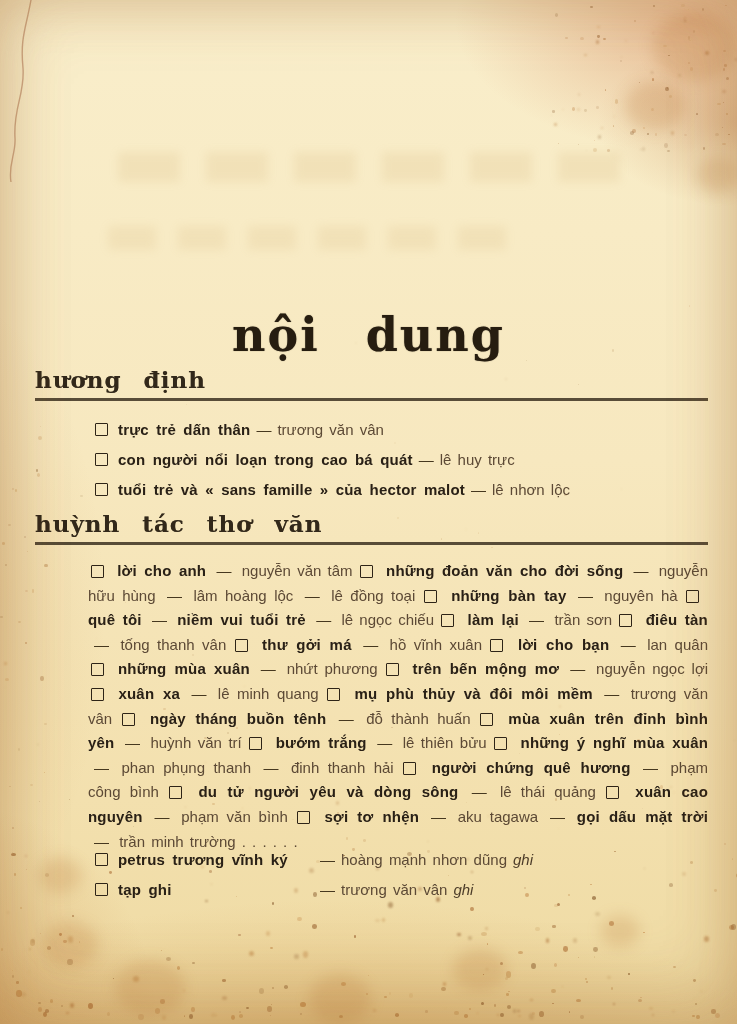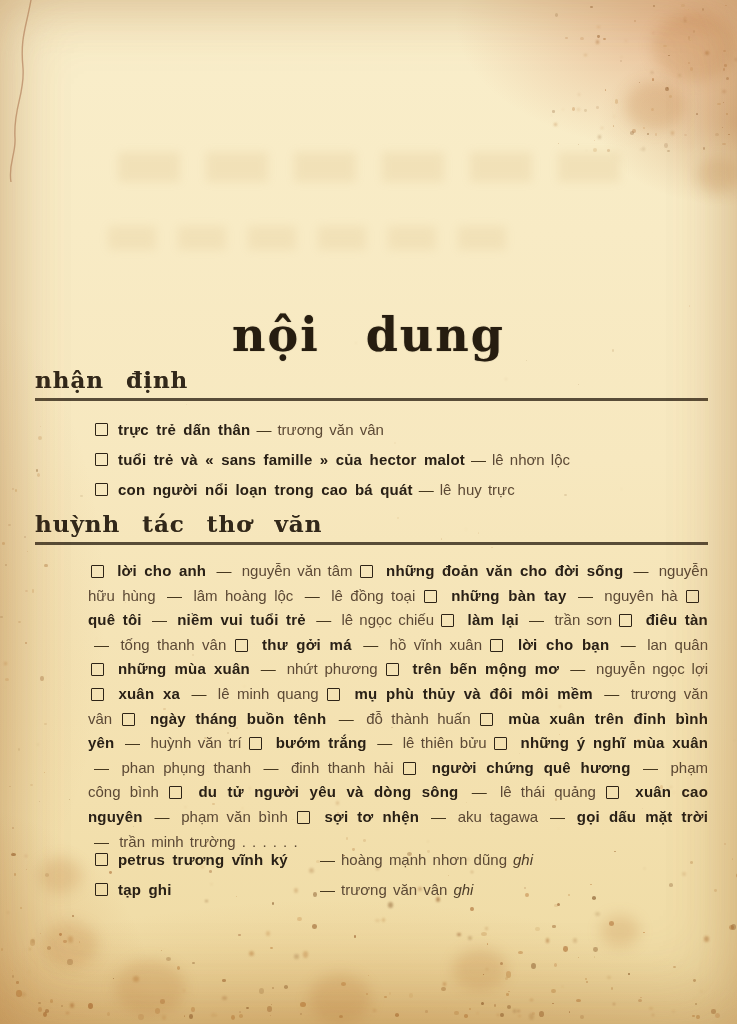--- a/index.html
+++ b/index.html
@@ -70,25 +70,25 @@
   <div class="ghost ghost1"></div>
   <div class="ghost ghost2"></div>
 
   <svg class="crack" width="60" height="190" viewBox="0 0 60 190">
     <path d="M31,0 C26,28 20,38 23,68 C25,94 13,108 15,138 C16,154 8,164 11,182" fill="none" stroke="rgba(150,82,52,.45)" stroke-width="1.4"></path>
   </svg>
 
   <h1 class="title">nội dung</h1>
 
   <section class="section sec1">
-    <h2 class="heading">nhận định</h2>
+    <h2 class="heading">hương định</h2>
     <div class="items">
         <div class="entry"><span class="box"></span><span class="t">trực trẻ dấn thân</span><span class="dash">—</span><span class="a">trương văn vân</span></div>
+        <div class="entry"><span class="box"></span><span class="t">con người nổi loạn trong cao bá quát</span><span class="dash">—</span><span class="a">lê huy trực</span></div>
         <div class="entry"><span class="box"></span><span class="t">tuổi trẻ và « sans famille » của hector malot</span><span class="dash">—</span><span class="a">lê nhơn lộc</span></div>
-        <div class="entry"><span class="box"></span><span class="t">con người nổi loạn trong cao bá quát</span><span class="dash">—</span><span class="a">lê huy trực</span></div>
       </div>
   </section>
 
   <section class="section sec2">
     <h2 class="heading">huỳnh tác thơ văn</h2>
     <p class="flow"><span class="box"></span> <span class="t">lời cho anh</span> <span class="dash">—</span> <span class="a">nguyễn văn tâm</span> <span class="box"></span> <span class="t">những đoản văn cho đời sống</span> <span class="dash">—</span> <span class="a">nguyễn hữu hùng</span> <span class="dash">—</span> <span class="a">lâm hoàng lộc</span> <span class="dash">—</span> <span class="a">lê đồng toại</span> <span class="box"></span> <span class="t">những bàn tay</span> <span class="dash">—</span> <span class="a">nguyên hà</span> <span class="box"></span> <span class="t">quê tôi</span> <span class="dash">—</span> <span class="t">niềm vui tuổi trẻ</span> <span class="dash">—</span> <span class="a">lê ngọc chiếu</span> <span class="box"></span> <span class="t">làm lại</span> <span class="dash">—</span> <span class="a">trần sơn</span> <span class="box"></span> <span class="t">điêu tàn</span> <span class="dash">—</span> <span class="a">tống thanh vân</span> <span class="box"></span> <span class="t">thư gởi má</span> <span class="dash">—</span> <span class="a">hồ vĩnh xuân</span> <span class="box"></span> <span class="t">lời cho bạn</span> <span class="dash">—</span> <span class="a">lan quân</span> <span class="box"></span> <span class="t">những mùa xuân</span> <span class="dash">—</span> <span class="a">nhứt phương</span> <span class="box"></span> <span class="t">trên bến mộng mơ</span> <span class="dash">—</span> <span class="a">nguyễn ngọc lợi</span> <span class="box"></span> <span class="t">xuân xa</span> <span class="dash">—</span> <span class="a">lê minh quang</span> <span class="box"></span> <span class="t">mụ phù thủy và đôi môi mềm</span> <span class="dash">—</span> <span class="a">trương văn vân</span> <span class="box"></span> <span class="t">ngày tháng buồn tênh</span> <span class="dash">—</span> <span class="a">đỗ thành huấn</span> <span class="box"></span> <span class="t">mùa xuân trên đỉnh bình yên</span> <span class="dash">—</span> <span class="a">huỳnh văn trí</span> <span class="box"></span> <span class="t">bướm trắng</span> <span class="dash">—</span> <span class="a">lê thiên bửu</span> <span class="box"></span> <span class="t">những ý nghĩ mùa xuân</span> <span class="dash">—</span> <span class="a">phan phụng thanh</span> <span class="dash">—</span> <span class="a">đinh thanh hải</span> <span class="box"></span> <span class="t">người chứng quê hương</span> <span class="dash">—</span> <span class="a">phạm công bình</span> <span class="box"></span> <span class="t">du tử người yêu và dòng sông</span> <span class="dash">—</span> <span class="a">lê thái quảng</span> <span class="box"></span> <span class="t">xuân cao nguyên</span> <span class="dash">—</span> <span class="a">phạm văn bình</span> <span class="box"></span> <span class="t">sợi tơ nhện</span> <span class="dash">—</span> <span class="a">aku tagawa</span> <span class="dash">—</span> <span class="t">gọi dấu mặt trời</span> <span class="dash">—</span> <span class="a">trần minh trường . . . . . .</span> </p>
   </section>
 
   <section class="section sec3">
     <div class="items">

